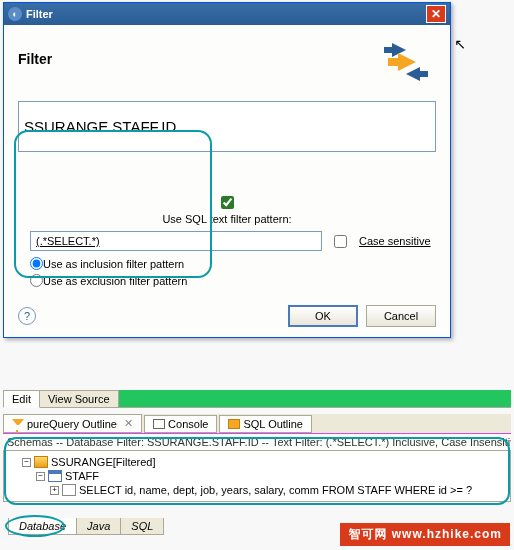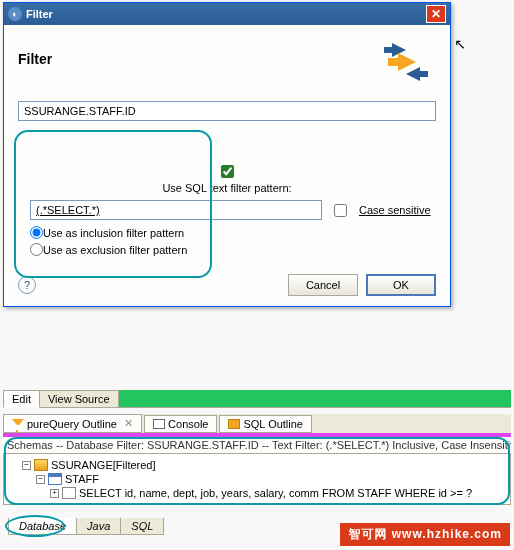--- a/index.html
+++ b/index.html
@@ -19,21 +19,21 @@
 .arrow-blue-top::before { content: ''; position: absolute; left: -22px; top: -3px; width: 8px; height: 6px; background: #2a5c95; }
 .arrow-orange { position: absolute; top: 18px; left: 10px; width: 0; height: 0; border-left: 18px solid #f5a623; border-top: 9px solid transparent; border-bottom: 9px solid transparent; }
 .arrow-orange::before { content: ''; position: absolute; left: -28px; top: -4px; width: 10px; height: 8px; background: #f5a623; }
 .arrow-blue-bot { position: absolute; top: 32px; left: 18px; width: 0; height: 0; border-right: 14px solid #2a5c95; border-top: 7px solid transparent; border-bottom: 7px solid transparent; }
 .arrow-blue-bot::before { content: ''; position: absolute; left: 14px; top: -3px; width: 8px; height: 6px; background: #2a5c95; }
 .cursor { position: absolute; top: 36px; right: 48px; font-size: 14px; }
 
 .instruction { margin-bottom: 20px; color: #333; }
 
 .label { color: #333; margin-bottom: 4px; display: block; }
-.text-input { width: 100%; border: 1px solid #7a9ac0; padding: 3px 5px; background: #fff; font-size: 11px; }
+.text-input { width: 100%; border: 1px solid #7a9ac0; padding: 16px 5px; background: #fff; font-size: 15px; }
 
 .section { margin-bottom: 44px; }
 .checkbox-row { display: flex; align-items: center; margin-bottom: 6px; gap: 4px; flex-direction: column; }
 .checkbox-row input[type="checkbox"] { accent-color: #2a7a2a; width: 13px; height: 13px; }
 .pattern-row { display: flex; align-items: center; gap: 12px; margin-left: 12px; margin-bottom: 6px; text-decoration: underline; }
 .pattern-input { width: 292px; border: 1px solid #7a9ac0; padding: 3px 5px; background: #fff; }
 .radio-row { display: flex; align-items: center; gap: 0; margin-left: 12px; margin-bottom: 4px; }
 
 .highlight1 { position: absolute; top: 130px; left: 14px; width: 198px; height: 148px; border: 2px solid #0b9aa8; border-radius: 14px; pointer-events: none; }
 
@@ -41,21 +41,21 @@
 .help-icon { width: 18px; height: 18px; border: 1px solid #7a9ac0; border-radius: 50%; display: flex; align-items: center; justify-content: center; color: #2a5c95; cursor: pointer; }
 .btn-row { display: flex; gap: 8px; }
 .btn { width: 70px; height: 22px; background: linear-gradient(#fff, #e8e6da); border: 1px solid #aca899; cursor: pointer; }
 .btn.default { border: 2px solid #4a7abc; }
 
 .bottom-toolbar { position: absolute; top: 390px; left: 3px; width: 508px; }
 .tab-row1 { display: flex; border-bottom: 1px solid #aca899; background: #22c55e; }
 .tab { padding: 2px 8px; border: 1px solid #aca899; border-bottom: none; background: #ece9d8; margin-right: -1px; cursor: pointer; }
 .tab.active { background: #fdfdfb; border-bottom: 1px solid #fdfdfb; margin-bottom: -1px; }
 
-.view-tabs { display: flex; background: #ece9d8; border-bottom: 4px solid #d946ef; margin-top: 6px; align-items: center; }
+.view-tabs { display: flex; background: #ece9d8; border-bottom: 1px solid #d946ef; margin-top: 6px; align-items: center; }
 .view-tab { padding: 2px 8px; border: 1px solid #aca899; background: #fdfdfb; margin-right: 2px; cursor: pointer; display: flex; align-items: center; gap: 3px; }
 .view-tab .mini-icon { width: 12px; height: 10px; }
 .funnel { width: 0; height: 0; border-left: 5px solid transparent; border-right: 5px solid transparent; border-top: 6px solid #f5a623; position: relative; }
 .funnel::after { content: ''; position: absolute; left: -1px; top: 5px; width: 2px; height: 3px; background: #f5a623; }
 .console-icon { width: 12px; height: 10px; border: 1px solid #666; background: #fff; }
 .sql-icon { width: 12px; height: 10px; background: #f5a623; border: 1px solid #c08010; }
 
 .filter-desc { padding: 2px 4px; color: #333; background: #fdfdfb; white-space: nowrap; overflow: hidden; }
 
 .tree { background: #fff; padding: 4px; border: 1px solid #aca899; }
@@ -114,22 +114,22 @@
       <span>Use as inclusion filter pattern</span>
     </div>
     <div class="radio-row">
       <input type="radio" name="incl" style="">
       <span>Use as exclusion filter pattern</span>
     </div>
 
     <div class="help-row">
       <span class="help-icon">?</span>
       <div class="btn-row">
+        <button class="btn default">OK</button>
         <button class="btn">Cancel</button>
-        <button class="btn default">OK</button>
       </div>
     </div>
   </div>
 </div>
 
 <span class="cursor">↖</span>
 <div class="highlight1"></div>
 
 <div class="bottom-toolbar">
   <div class="tab-row1">

